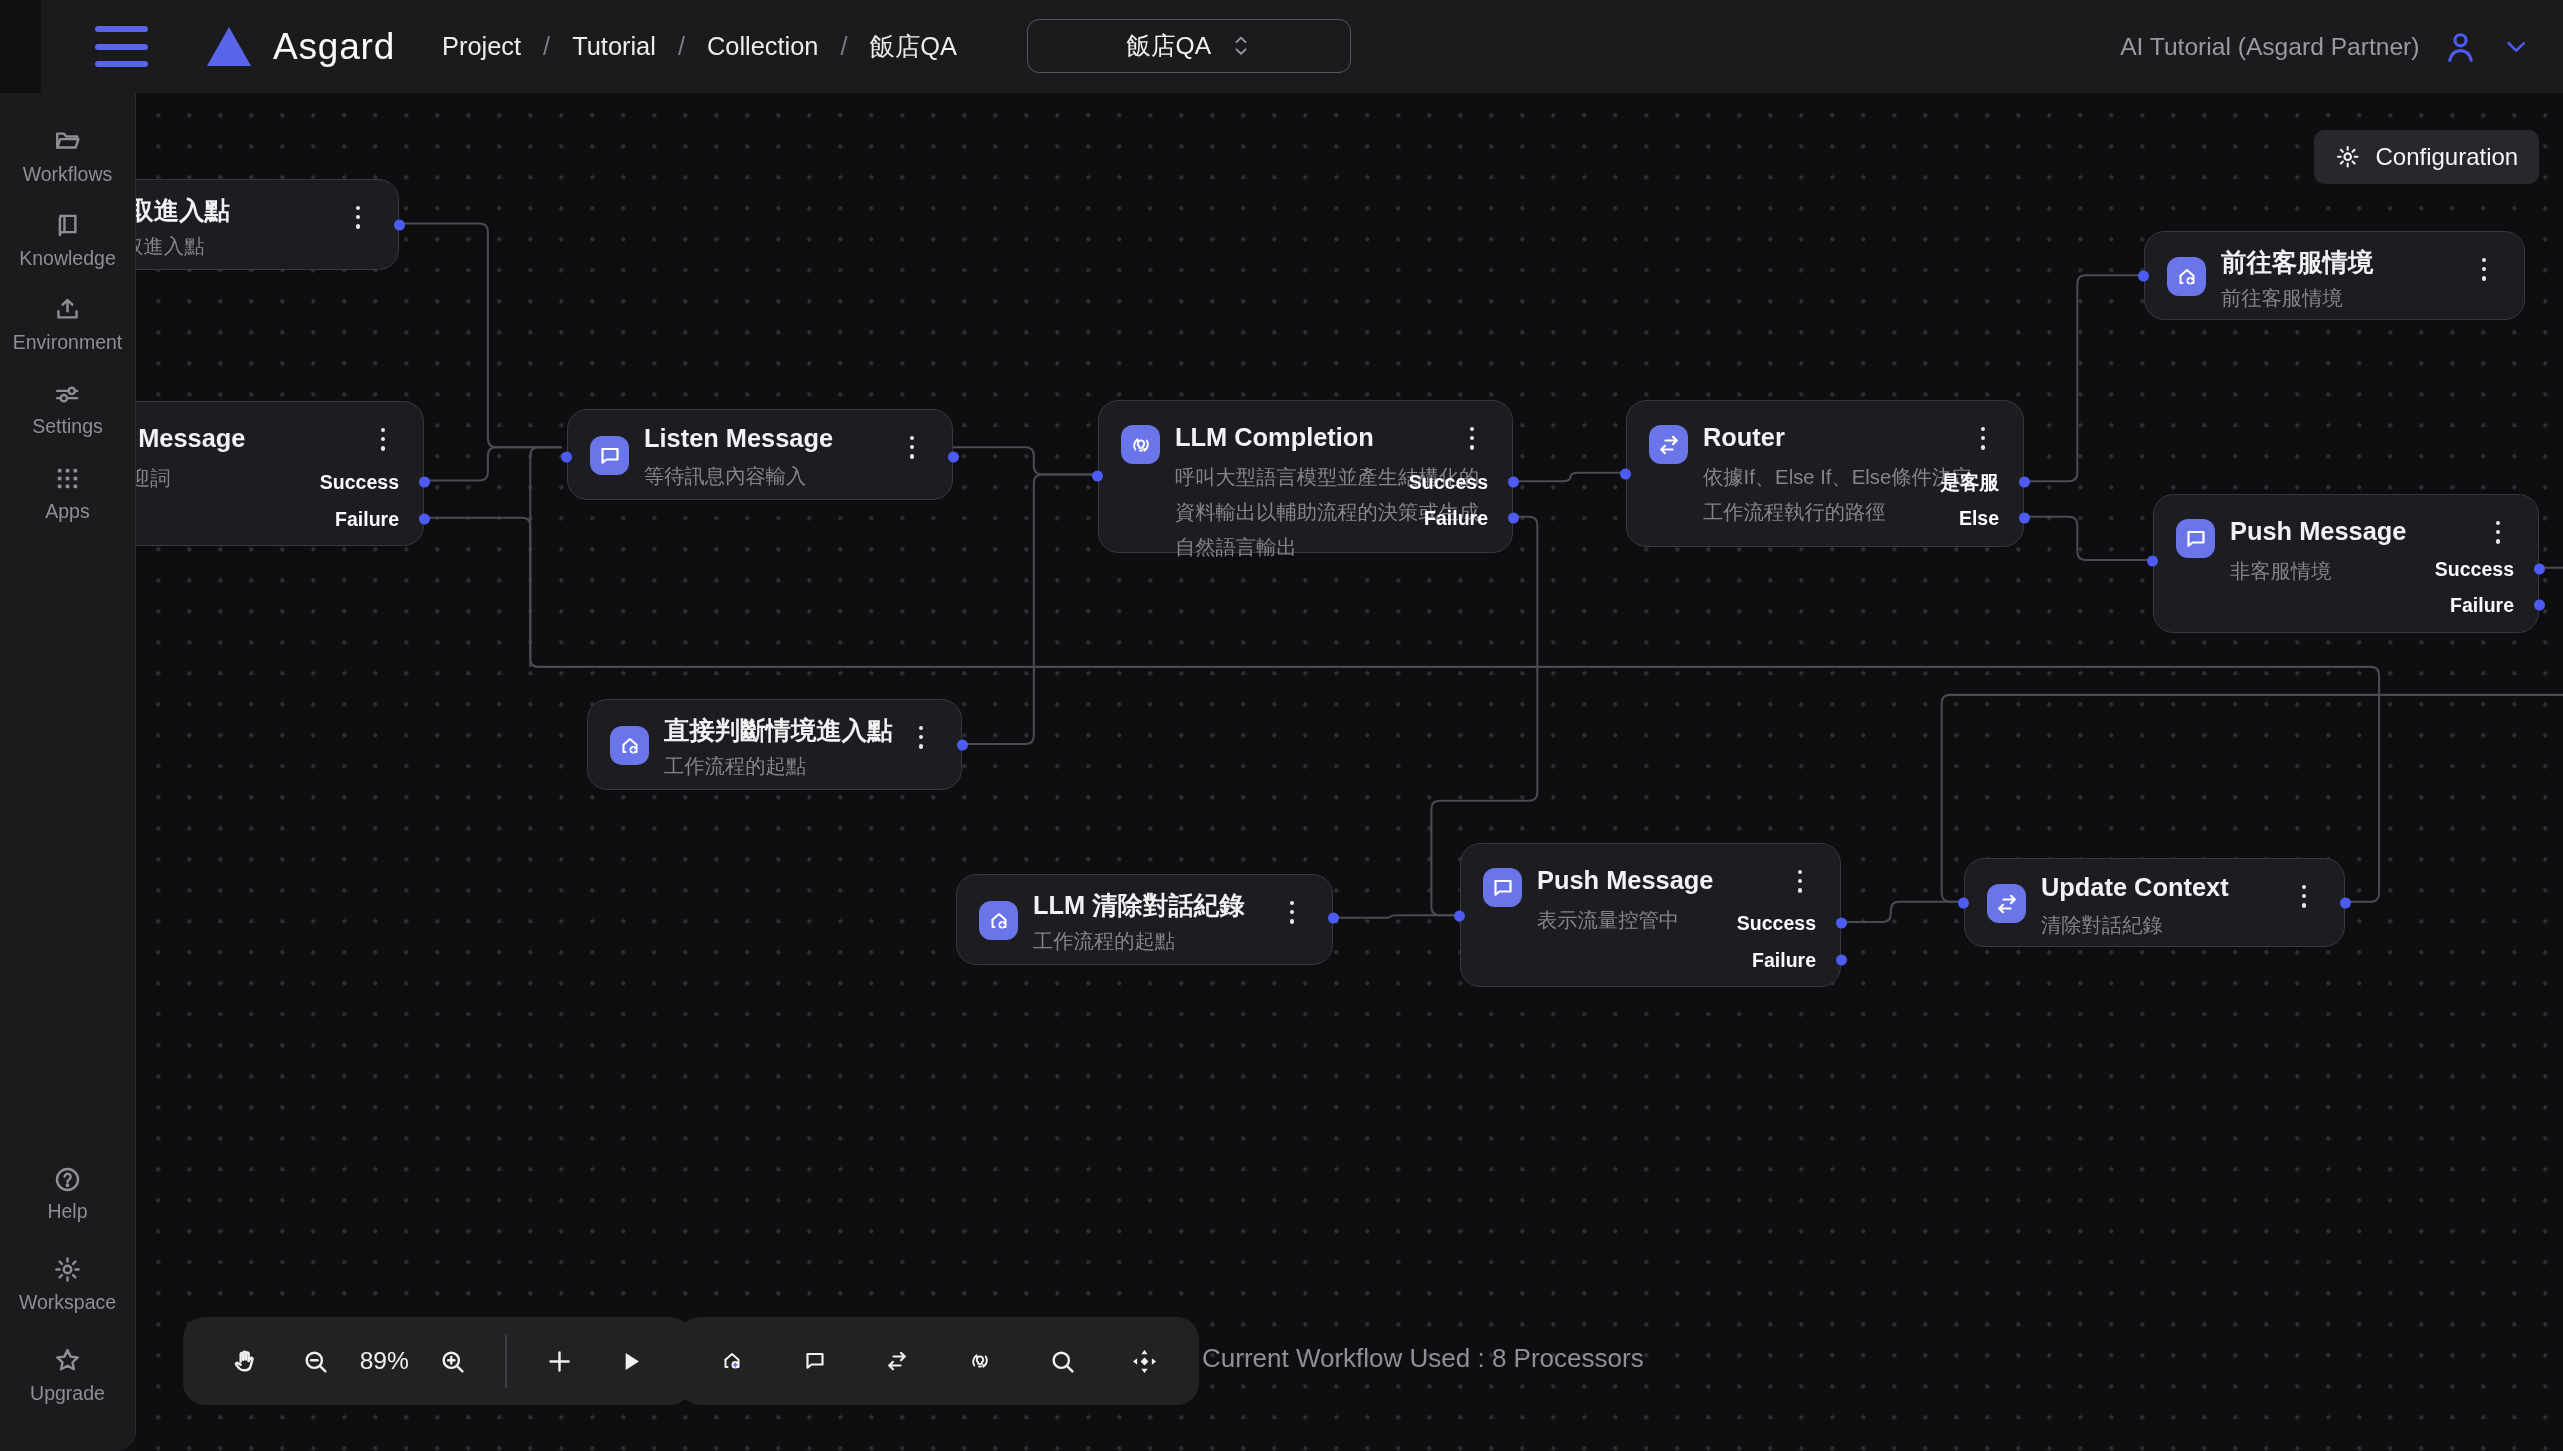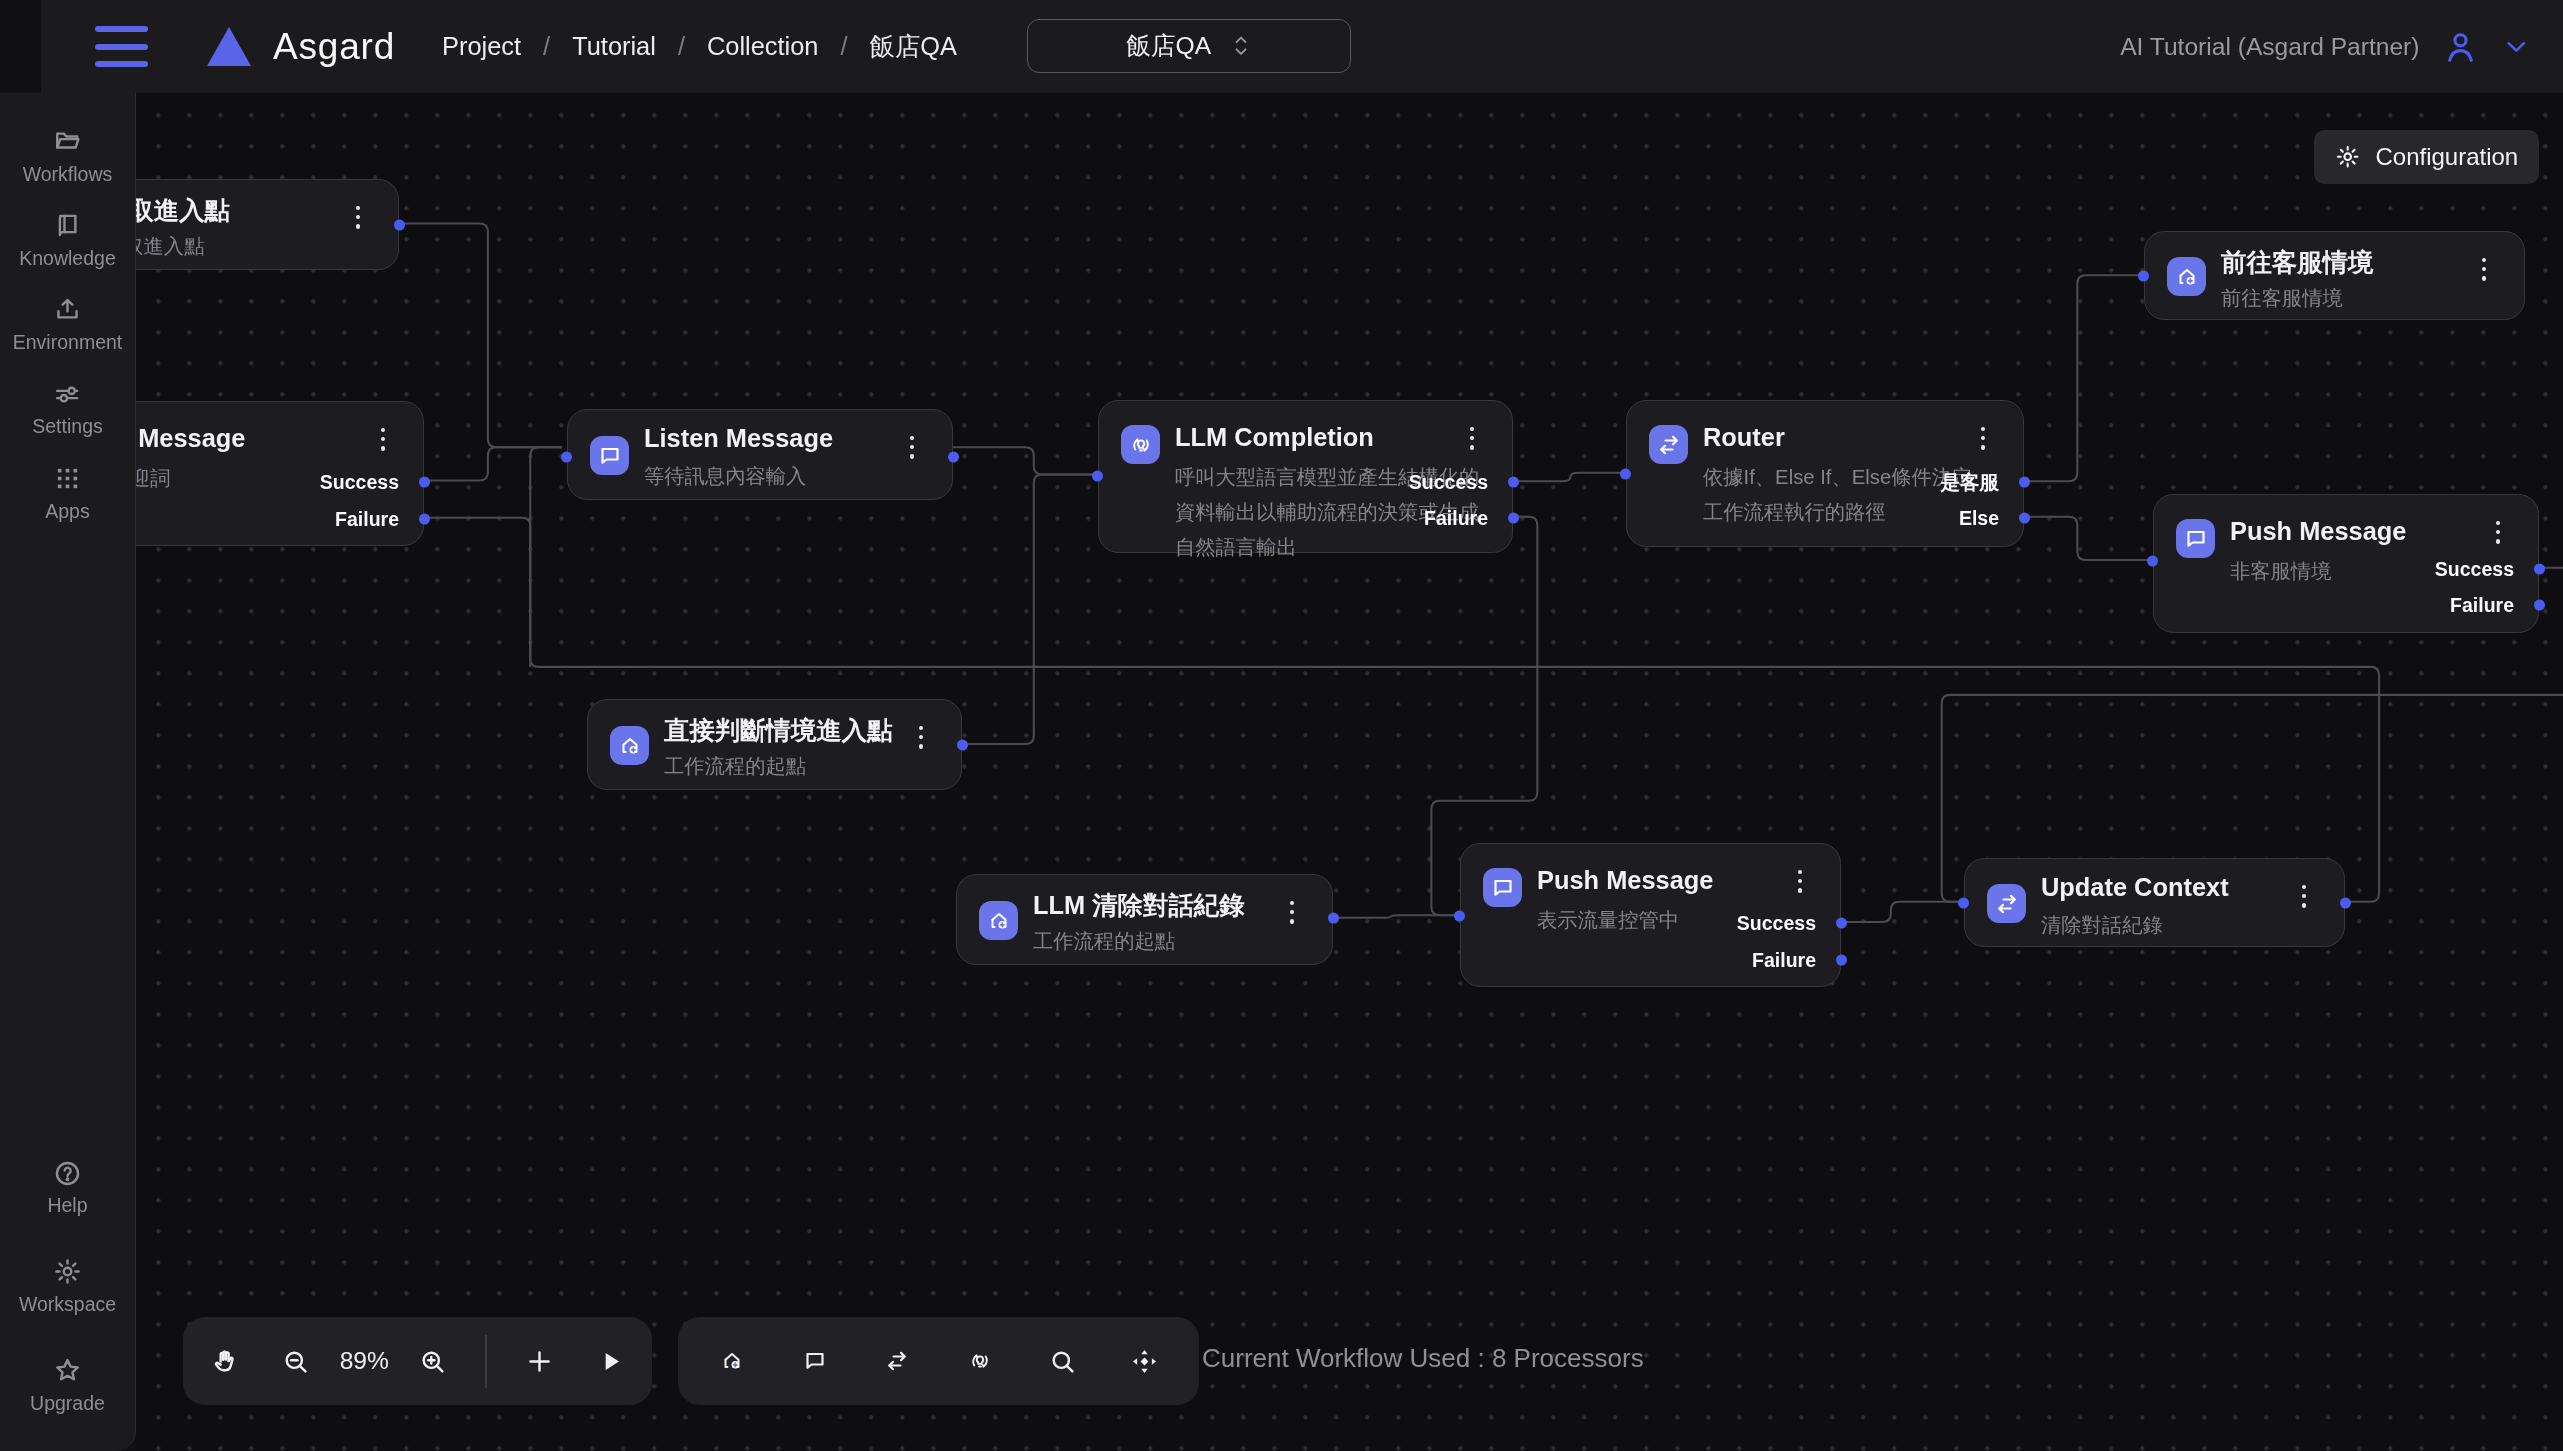--- a/index.html
+++ b/index.html
@@ -25,21 +25,21 @@
   .nav-right { position:absolute; right:73px; top:0; height:93px; display:flex; align-items:center; gap:22px; }
   .nav-user { color:#9a9aa0; font-size:24.6px; }
   .ic { display:inline-flex; align-items:center; justify-content:center; }
   .ic svg { fill:none; stroke:currentColor; stroke-width:2; stroke-linecap:round; stroke-linejoin:round; }
 
   
   .sidebar { position:absolute; left:0; top:93px; width:136px; height:1358px; background:#1b1b1e;
     border-right:0.8px solid #2c2c31; border-radius:0 0 20.3px 0; display:flex; flex-direction:column; }
   .side-group { display:flex; flex-direction:column; align-items:center; }
   .side-group.top { margin-top:34px; gap:25.4px; }
-  .side-group.bottom { margin-top:auto; margin-bottom:36px; gap:40px; }
+  .side-group.bottom { margin-top:auto; margin-bottom:46px; gap:32px; }
   .side-item { display:flex; flex-direction:column; align-items:center; gap:6.8px; color:#8e8e95; cursor:pointer; width:136px; }
   .side-item .lbl { font-size:19.5px; }
   .side-item .ic { color:#8e8e95; }
 
   
   .canvas { position:absolute; left:136px; top:93px; width:2428px; height:1358px; overflow:hidden;
     background-color:#0e0e10;
     background-image:radial-gradient(circle,#2e2e33 1.9px,transparent 2.4px);
     background-size:31px 31px; background-position:6.8px 6.8px; }
   .edges { position:absolute; left:0; top:0; width:2428px; height:1358px; }
@@ -62,21 +62,21 @@
   .port { position:absolute; width:11px; height:11px; border-radius:50%; background:#4c5cf2; }
   .port.in { left:-6.8px; transform:translateY(-50%); }
   .port.out { right:-6.8px; transform:translateY(-50%); }
 
   
   .toolbar { position:absolute; height:88px; background:#222225; border-radius:22px; display:flex;
     align-items:center; color:#f0f0f2; }
   .toolbar .tbtn { width:64px; height:88px; display:flex; align-items:center; justify-content:center; cursor:pointer; }
   .toolbar .zoomtxt { font-size:24.6px; padding:0 5.1px; }
   .toolbar .div { width:1.7px; height:53px; background:#3c3c41; margin:0 13.6px; }
-  .tb-left { left:47px; top:1224px; padding:0 10px; gap:6.8px;justify-content:flex-end; }
+  .tb-left { left:47px; top:1224px; padding:0 30px; gap:6.8px;justify-content:flex-end; }
   .tb-mid  { left:542px; top:1224px; padding:0 22px; gap:18.6px; }
   .status-text { position:absolute; left:1066px; top:1250px; color:#8f8f96; font-size:26px; }
 </style>
 </head>
 <body>
 
 <div class="navbar">
   <div class="hamburger">
       <span></span>
       <span></span>

